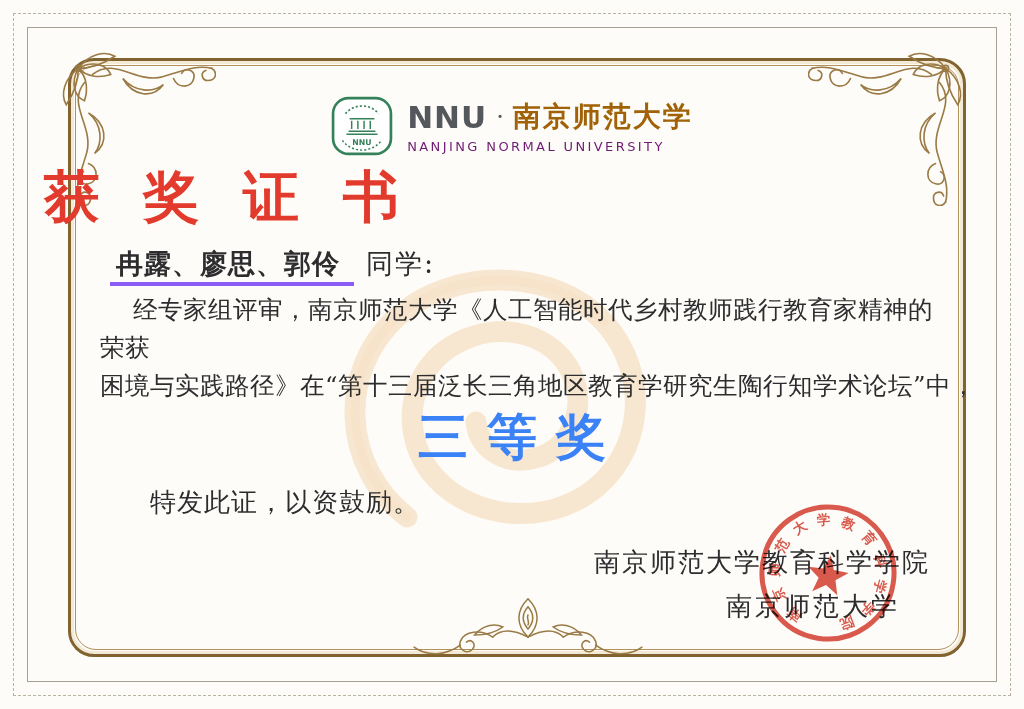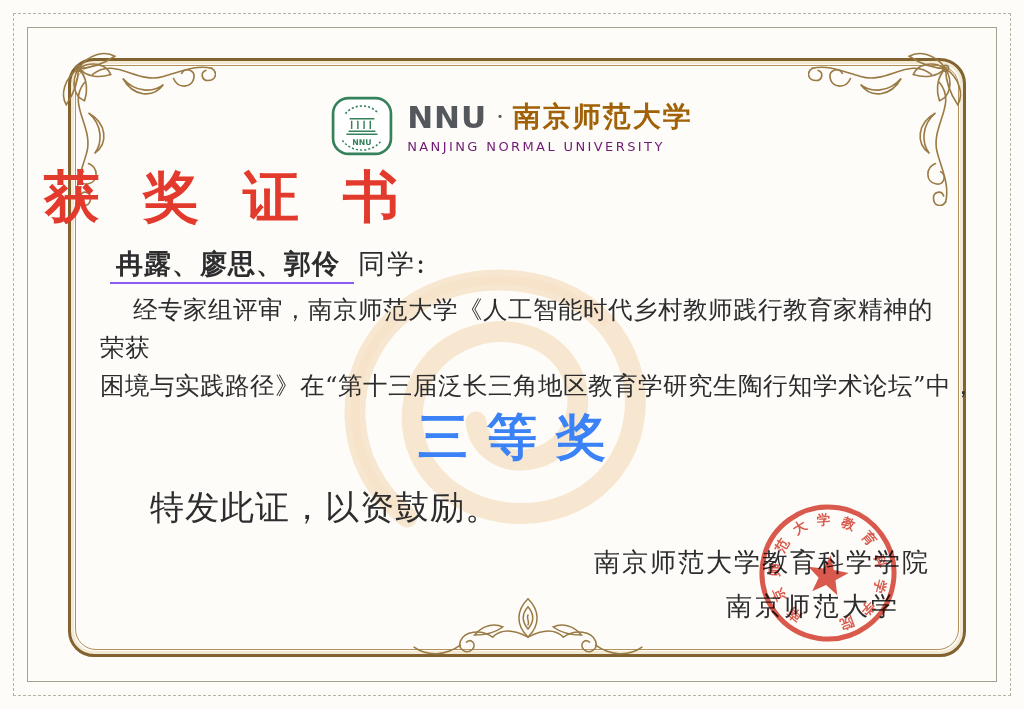--- a/index.html
+++ b/index.html
@@ -38,34 +38,34 @@
   .hdr-cn   { font-size:28px; font-weight:bold; color:#a16207; letter-spacing:2px; }
   .hdr-en   { font-family:"DejaVu Sans","Liberation Sans",sans-serif; font-size:13px; color:#701a75; letter-spacing:2.4px; margin-top:3px; }
   
   .cert-title {
     position:absolute; top:164px; left:0; right:0; text-align:left;
     font-size:56px; font-weight:bold; color:#e23a2c;
     letter-spacing:.78em; padding-left:.78em; line-height:1.15;
   }
   
   .salutation { position:absolute; left:110px; top:246px; font-size:27px; }
-  .names { font-weight:600; border-bottom:2px solid #8b5cf6; padding:0 14px 3px 6px; letter-spacing:1px; }
-  .salutation-suffix { margin-left:4px; letter-spacing:2px; }
+  .names { font-weight:600; border-bottom:4px solid #8b5cf6; padding:0 14px 3px 6px; letter-spacing:1px; }
+  .salutation-suffix { margin-left:12px; letter-spacing:2px; }
   
   .body-text { position:absolute; left:100px; top:291px; width:834px; font-size:24.5px; line-height:38px; letter-spacing:.5px; }
   .body-line { white-space:nowrap; }
   .body-line.indent { text-indent:33px; }
   
   .award {
     position:absolute; top:404px; left:0; right:0; text-align:center;
     font-size:50px; font-weight:bold; color:#3b82f6;
     letter-spacing:.38em; padding-left:.38em;
   }
   
-  .closing { position:absolute; left:150px; top:485px; font-size:34px; letter-spacing:1px; }
+  .closing { position:absolute; left:150px; top:485px; font-size:26px; letter-spacing:1px; }
   .issuer  { position:absolute; right:94px;  top:545px; font-size:26px; letter-spacing:2px; }
   .date    { position:absolute; right:124px; top:589px; font-size:26px; letter-spacing:3px; }
   
   .seal { position:absolute; left:752px; top:497px; width:152px; height:152px;
           transform:rotate(9deg); mix-blend-mode:multiply; opacity:.9; }
 </style>
 </head>
 <body>
 
 <div class="paper">

